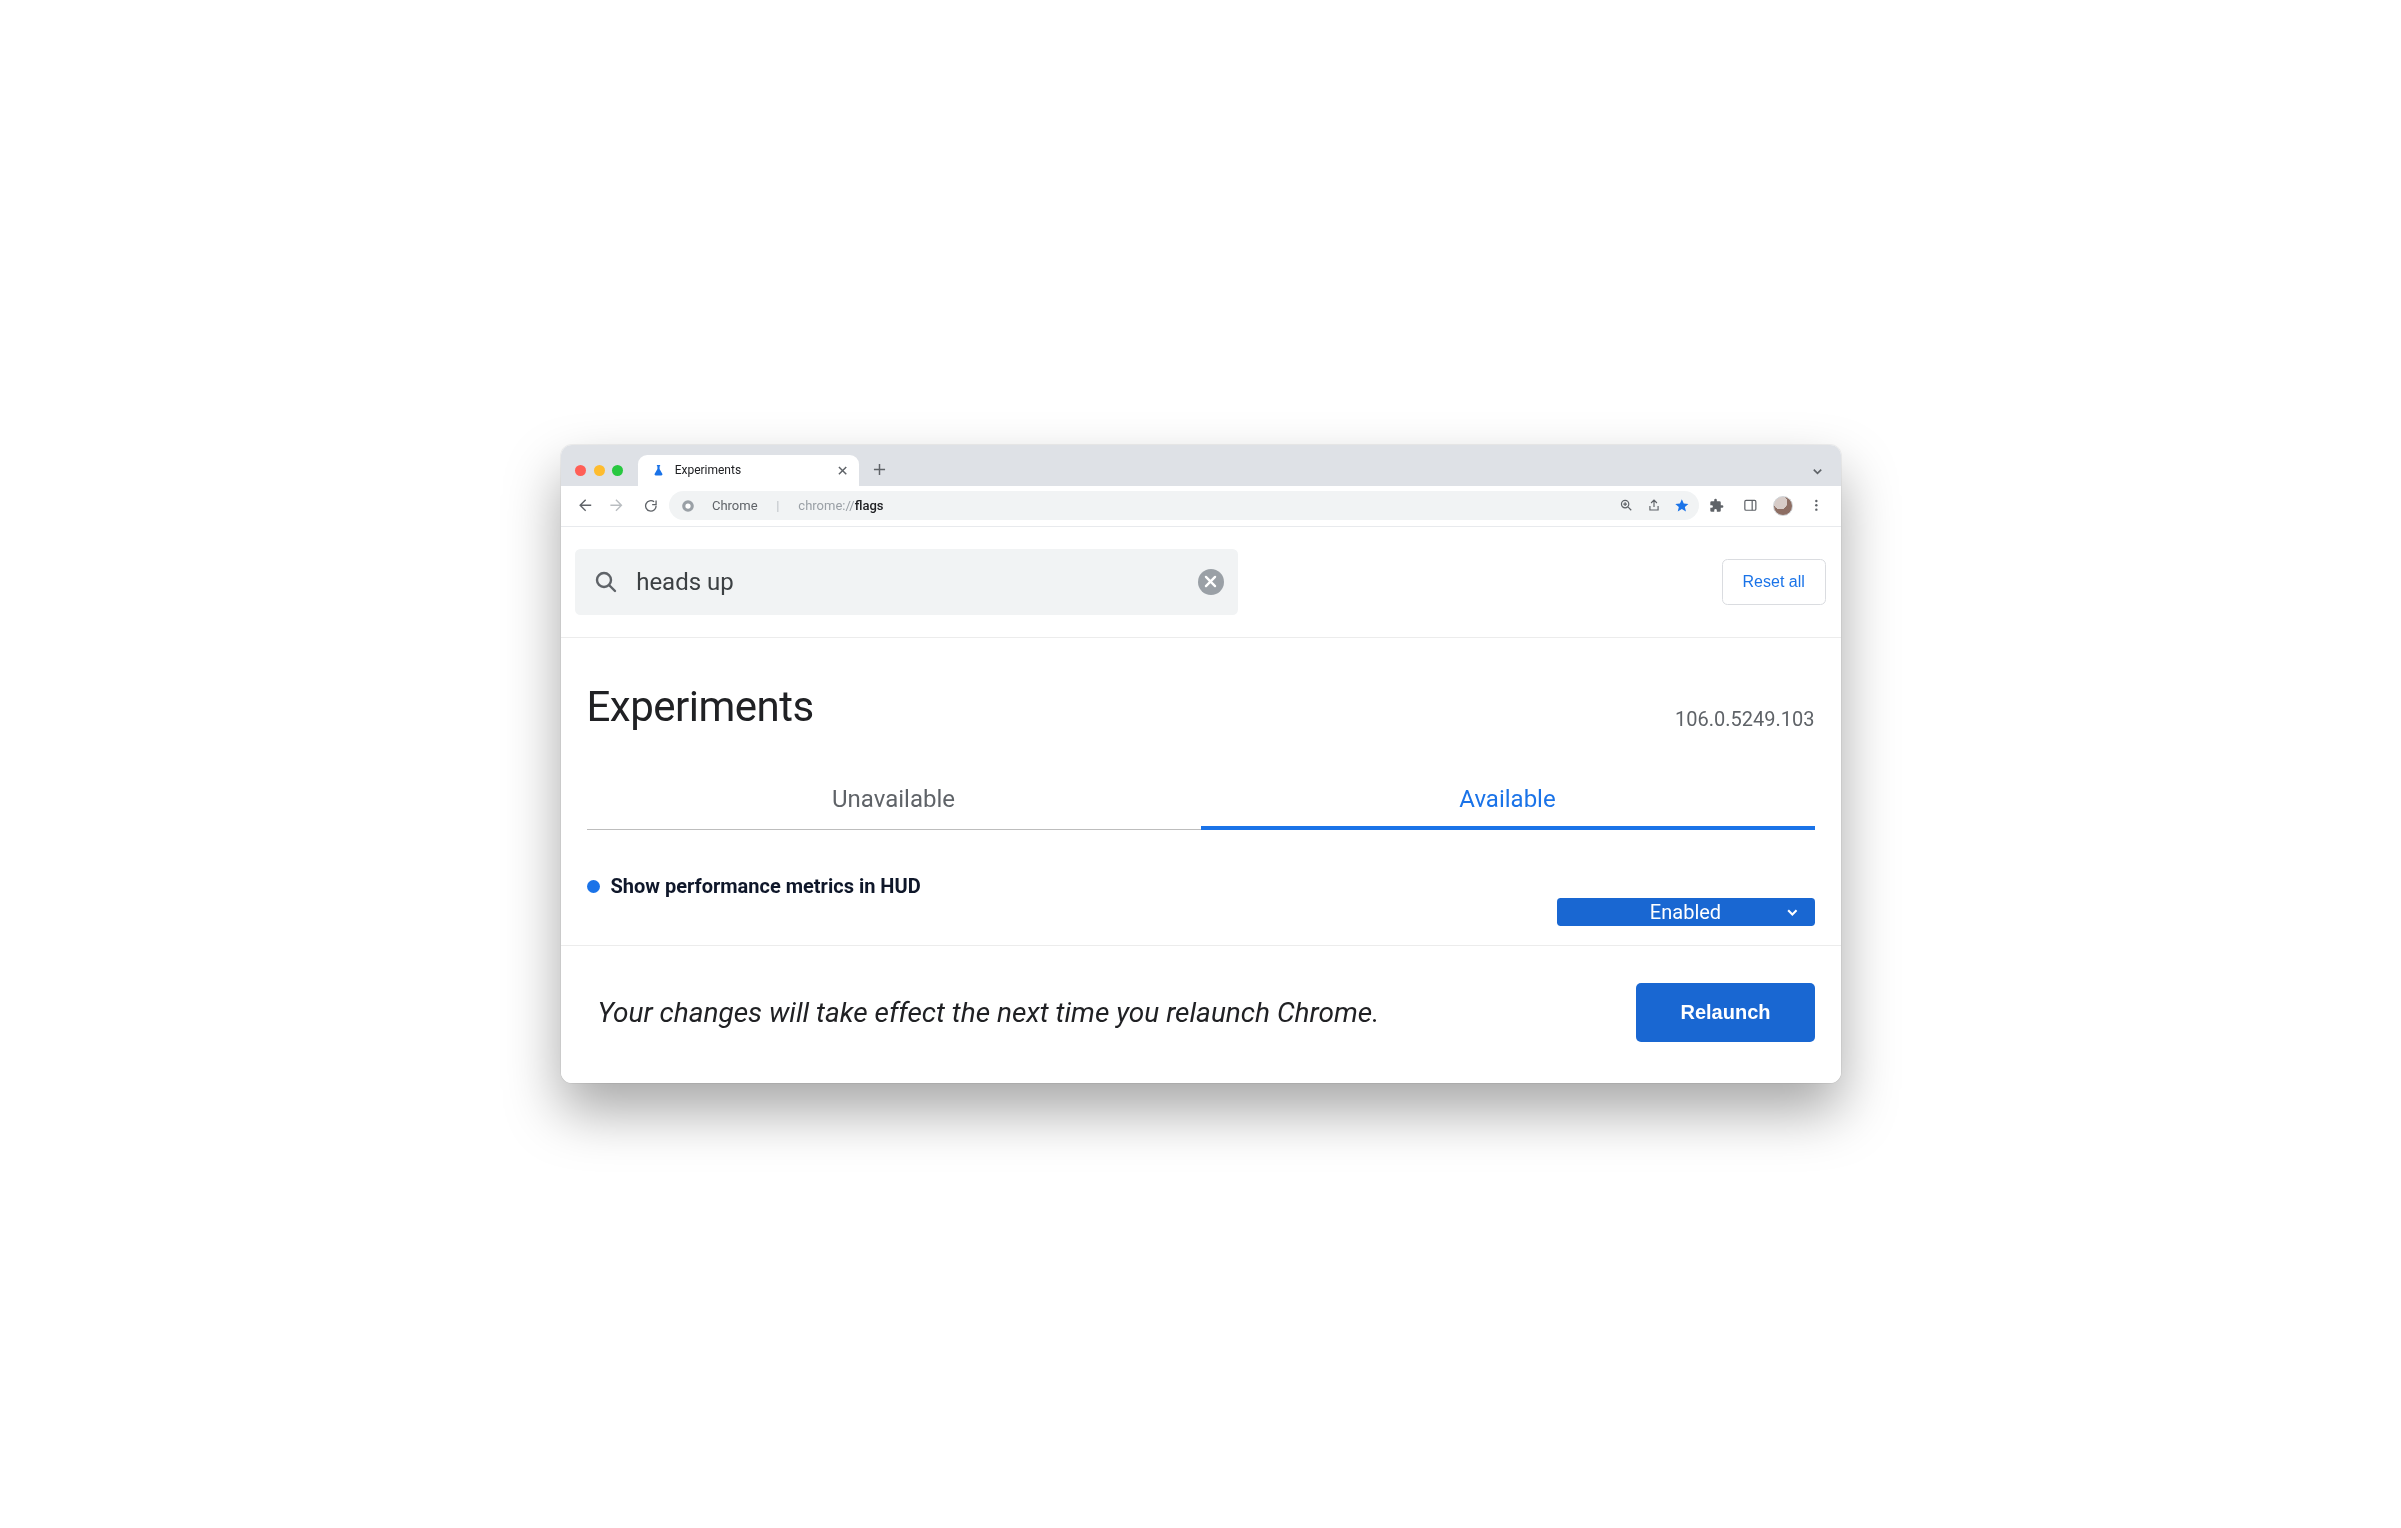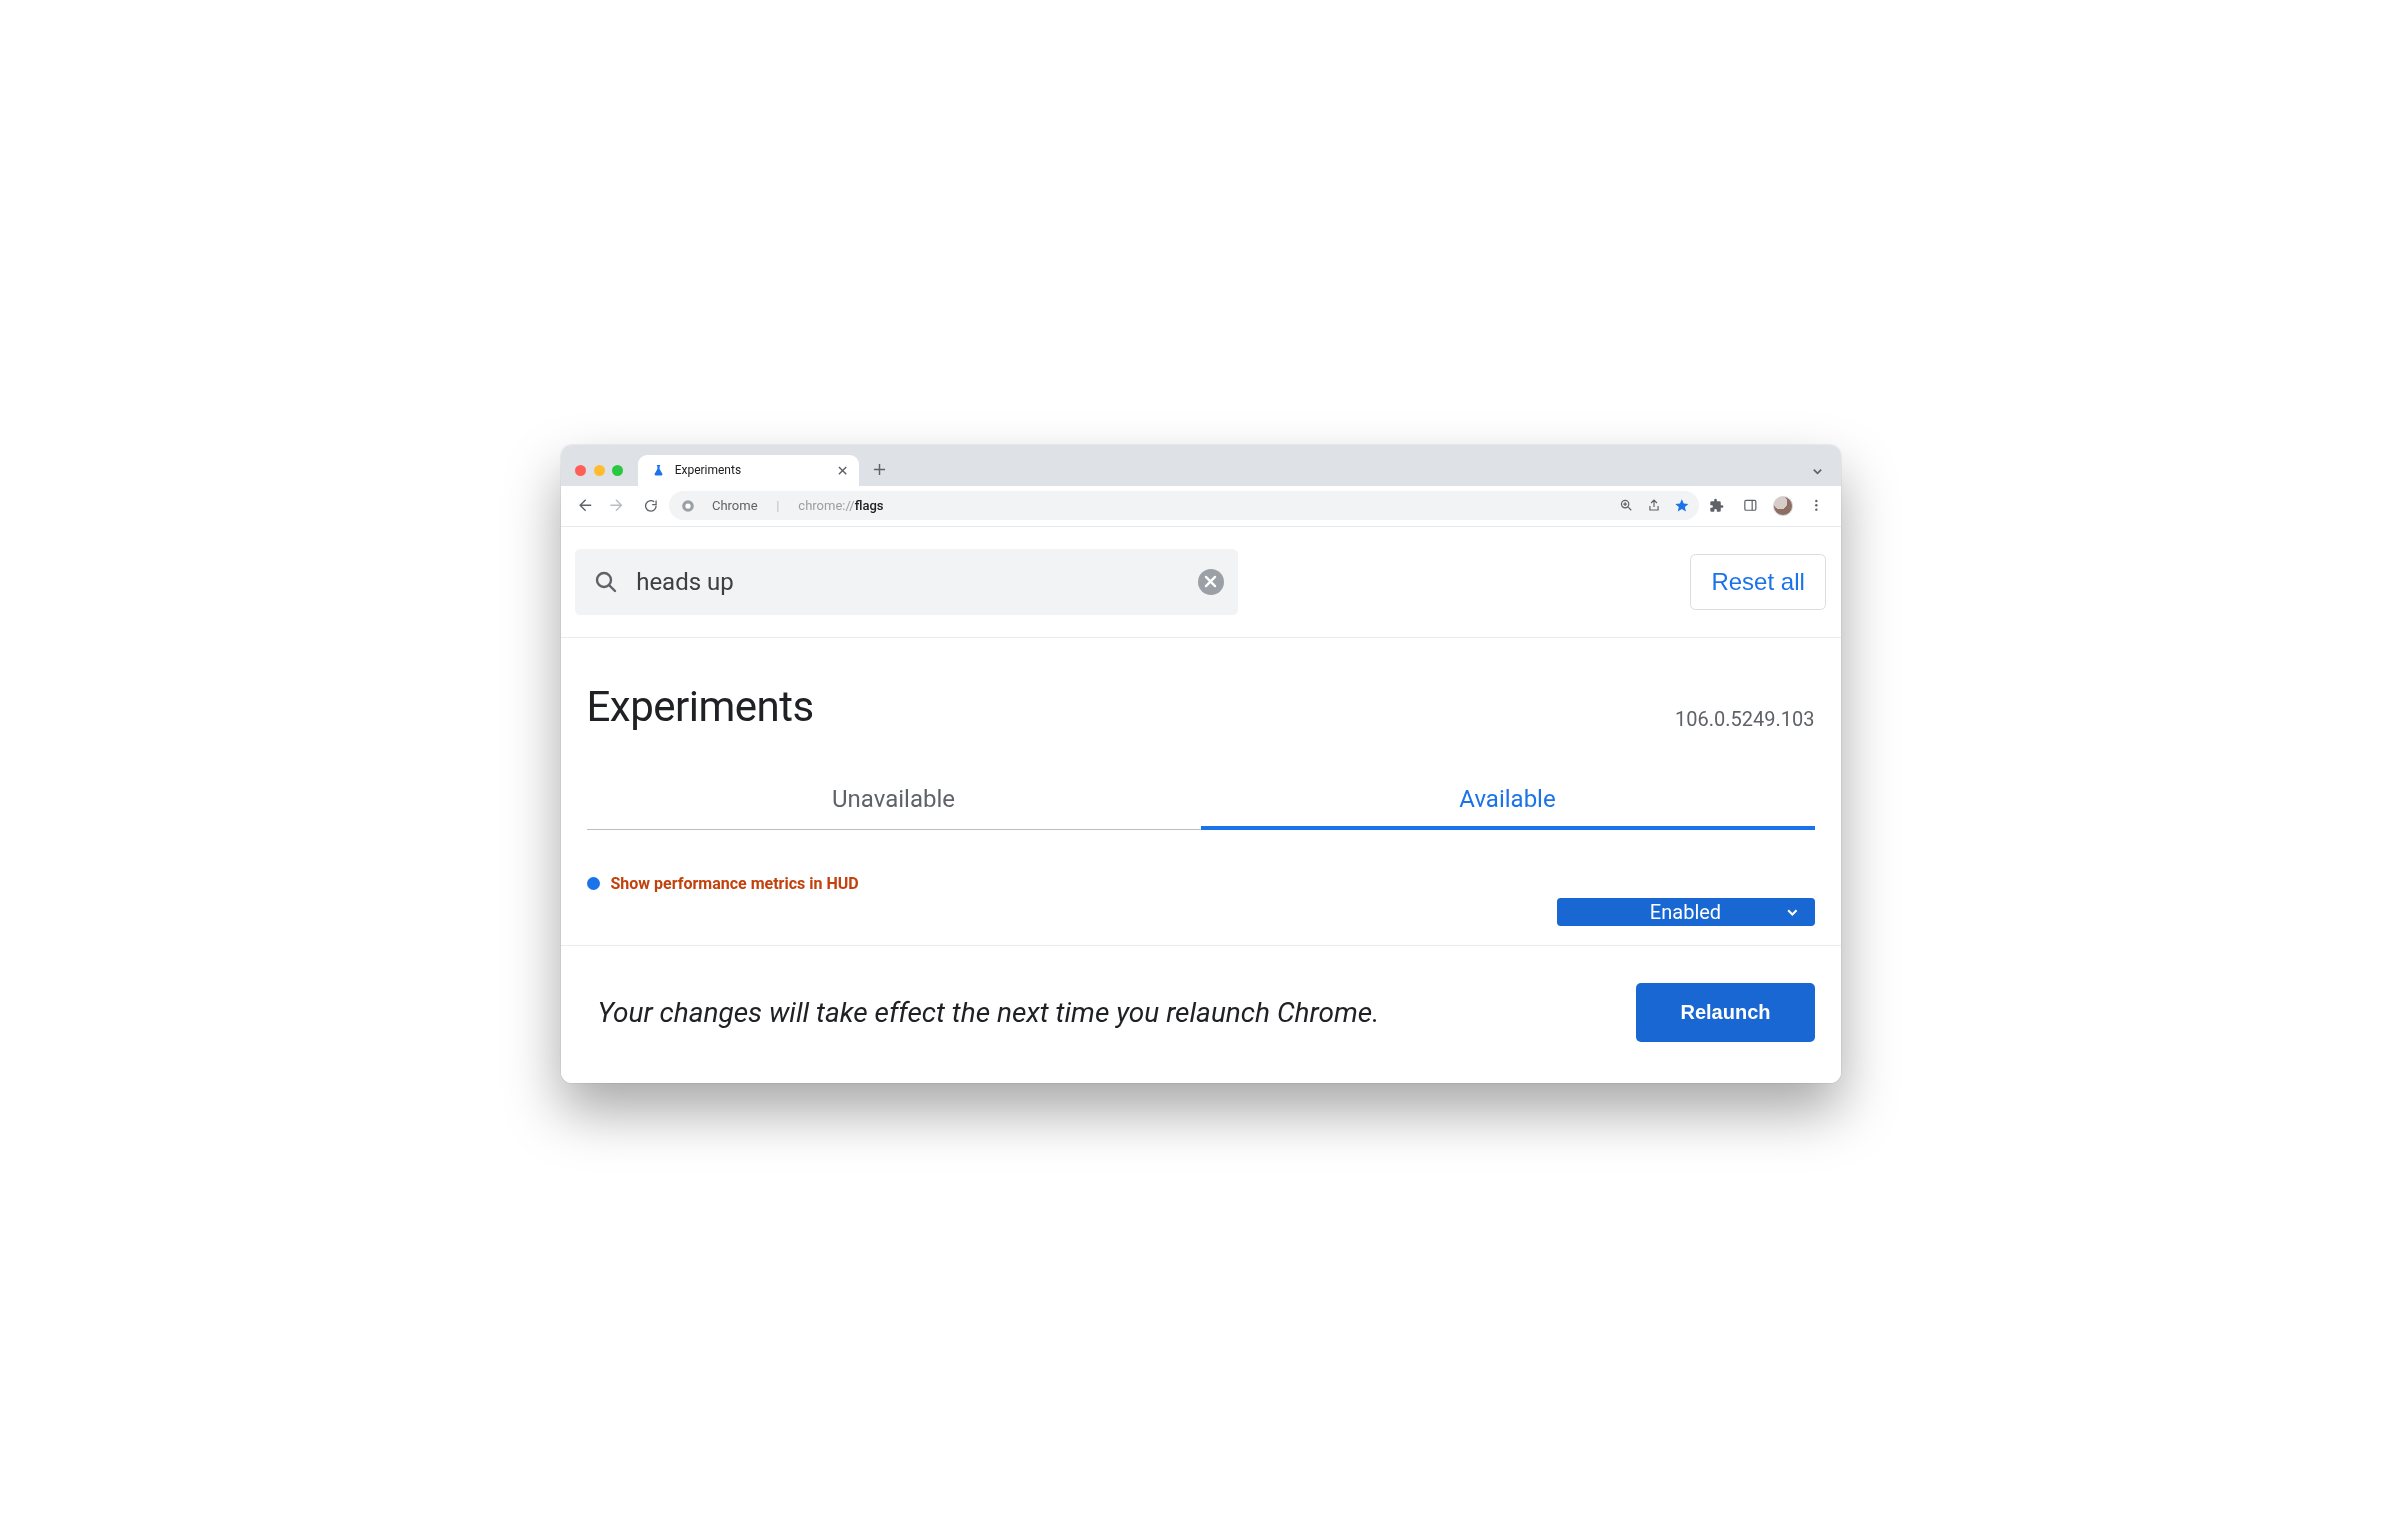--- a/index.html
+++ b/index.html
@@ -119,21 +119,21 @@
     background:#9aa0a6; color:#fff;
     display:flex; align-items:center; justify-content:center;
   }
   .reset-btn {
     margin-left:auto;
     background:#fff;
     border:0.9px solid var(--border);
     border-radius:5.5px;
     padding: 13px 20px;
     color: var(--blue);
-    font-size: 24px;
+    font-size: 16px;
     font-weight:500;
   }
 
   .hdr-row {
     display:flex; align-items:flex-end;
     padding: 44px 26px 0 26px;
   }
   .page-title { font-size: 42px; font-weight:400; color:#202124; margin:0; letter-spacing:-0.5px; }
   .version { margin-left:auto; font-size:20px; color:#5f6368; }
 
@@ -156,21 +156,21 @@
   }
 
   .flag {
     padding: 44px 26px 18.4px 26px;
     display:flex; gap: 37px; align-items:flex-start;
     border-bottom:0.9px solid #ececec;
   }
   .flag-left { flex:1; }
   .flag-title-row { display:flex; align-items:center; gap:11px; }
   .dot { width:13px; height:13px; border-radius:50%; background: var(--blue); flex:0 0 auto; }
-  .flag-title { font-size:16px; font-weight:700; color:#c2410c; }
+  .flag-title { font-size:20px; font-weight:700; color:#0f172a; }
   .flag-desc { font-size:20px; color:#5f6368; margin-top:9.2px; line-height:1.55; max-width: 755px; }
   .flag-desc mark { background: var(--highlight); color:#202124; padding:0 1.8px; }
   .flag-select {
     margin-top:24px;
     width: 258px; height:28px;
     background: var(--blue-strong);
     color:#fff; border:none; border-radius:3.7px;
     display:flex; align-items:center; justify-content:center;
     gap: 55px; font-size:20px; padding:0 16.6px;
     position:relative;

